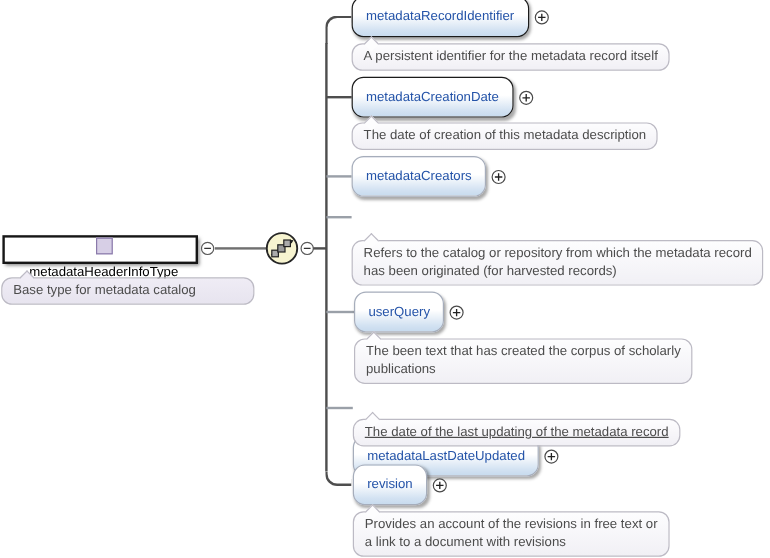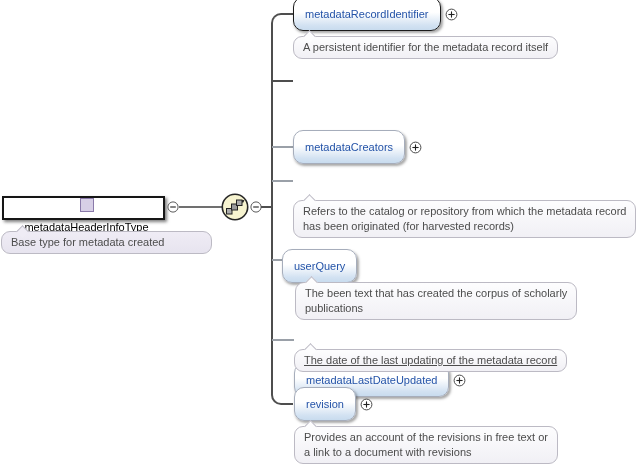--- a/index.html
+++ b/index.html
@@ -18,21 +18,21 @@
   .row{position:absolute;display:flex;align-items:center;gap:4px;height:22px;}
   .ebox{
     display:inline-flex;align-items:center;height:17px;box-sizing:border-box;
     padding:16px 11px;border-radius:10px;color:var(--name_blue,#2453a8);
     background:linear-gradient(180deg,#ffffff 0%,#ffffff 45%,#d3e2f2 85%,#c8dbee 100%);
     box-shadow:1.5px 2px 2.5px rgba(40,40,40,.4);white-space:nowrap;
   }
   .required{border:1px solid #1b1b1b;}
   .optional{border:1px solid #a6adbb;}
   .r0{left:293px;top:3px;}  .r1{left:293px;top:70px;}  .r2{left:293px;top:136px;}
-  .r3{left:293px;top:170px;}.r4{left:282px;top:249px;flex-direction:column;} .r5{left:294px;top:329px;margin-top:40px;}
+  .r3{left:293px;top:170px;}.r4{left:295px;top:249px;} .r5{left:294px;top:329px;margin-top:40px;}
   .r6{left:294px;top:393px;}
   
   .bubble{
     position:absolute;border:1px solid #bcbac4;border-radius:9px;padding:3px 9px;
     color:#4c4c4c;line-height:15px;white-space:pre-line;
     background:linear-gradient(180deg,#fdfdfe,#f1f0f5);
   }
   .bubble::before{
     content:"";position:absolute;top:-5px;left:11px;width:8px;height:8px;
     background:#fdfdfe;border-left:1px solid #bcbac4;border-top:1px solid #bcbac4;
@@ -95,41 +95,50 @@
     <rect x="15.5" y="7" width="5.5" height="5.5" fill="#ababab" stroke="#222" stroke-width="1"></rect>
   </svg>
 
   <svg class="icon-btn m2" width="12" height="12" viewBox="0 0 12 12">
     <circle cx="6" cy="6" r="5.1" fill="#fff" stroke="#5a5a5a" stroke-width="1"></circle>
     <line x1="3.2" y1="6" x2="8.8" y2="6" stroke="#333" stroke-width="1.2"></line>
   </svg>
 
   <div class="cline h2 dark"></div>
 
-  <div class="bubble root-note">Base type for metadata created</div>
+  <div class="bubble root-note">Base type for metadata catalog</div>
 
   <div class="curve-top"></div>
   <div class="trunk"></div>
   <div class="curve-bottom"></div>
   <div class="cline c1 dark"></div>
   <div class="cline c2 light"></div>
   <div class="cline c3 light"></div>
   <div class="cline c4 light"></div>
   <div class="cline c5 light"></div>
 
   <div class="row r0">
     <span class="ebox required">metadataRecordIdentifier</span>
     <svg width="13" height="13" viewBox="0 0 13 13">
       <circle cx="6.5" cy="6.5" r="5.4" fill="#fff" stroke="#4a4a4a" stroke-width="1"></circle>
       <line x1="3.4" y1="6.5" x2="9.6" y2="6.5" stroke="#222" stroke-width="1.1"></line>
       <line x1="6.5" y1="3.4" x2="6.5" y2="9.6" stroke="#222" stroke-width="1.1"></line>
     </svg>
   </div>
   <div class="bubble n0">A persistent identifier for the metadata record itself</div>
 
+  <div class="row r1">
+    <span class="ebox required">metadataCreationDate</span>
+    <svg width="13" height="13" viewBox="0 0 13 13">
+      <circle cx="6.5" cy="6.5" r="5.4" fill="#fff" stroke="#4a4a4a" stroke-width="1"></circle>
+      <line x1="3.4" y1="6.5" x2="9.6" y2="6.5" stroke="#222" stroke-width="1.1"></line>
+      <line x1="6.5" y1="3.4" x2="6.5" y2="9.6" stroke="#222" stroke-width="1.1"></line>
+    </svg>
+  </div>
+  <div class="bubble n1">The date of creation of this metadata description</div>
 
   <div class="row r2">
     <span class="ebox optional">metadataCreators</span>
     <svg width="13" height="13" viewBox="0 0 13 13">
       <circle cx="6.5" cy="6.5" r="5.4" fill="#fff" stroke="#4a4a4a" stroke-width="1"></circle>
       <line x1="3.4" y1="6.5" x2="9.6" y2="6.5" stroke="#222" stroke-width="1.1"></line>
       <line x1="6.5" y1="3.4" x2="6.5" y2="9.6" stroke="#222" stroke-width="1.1"></line>
     </svg>
   </div>
 

